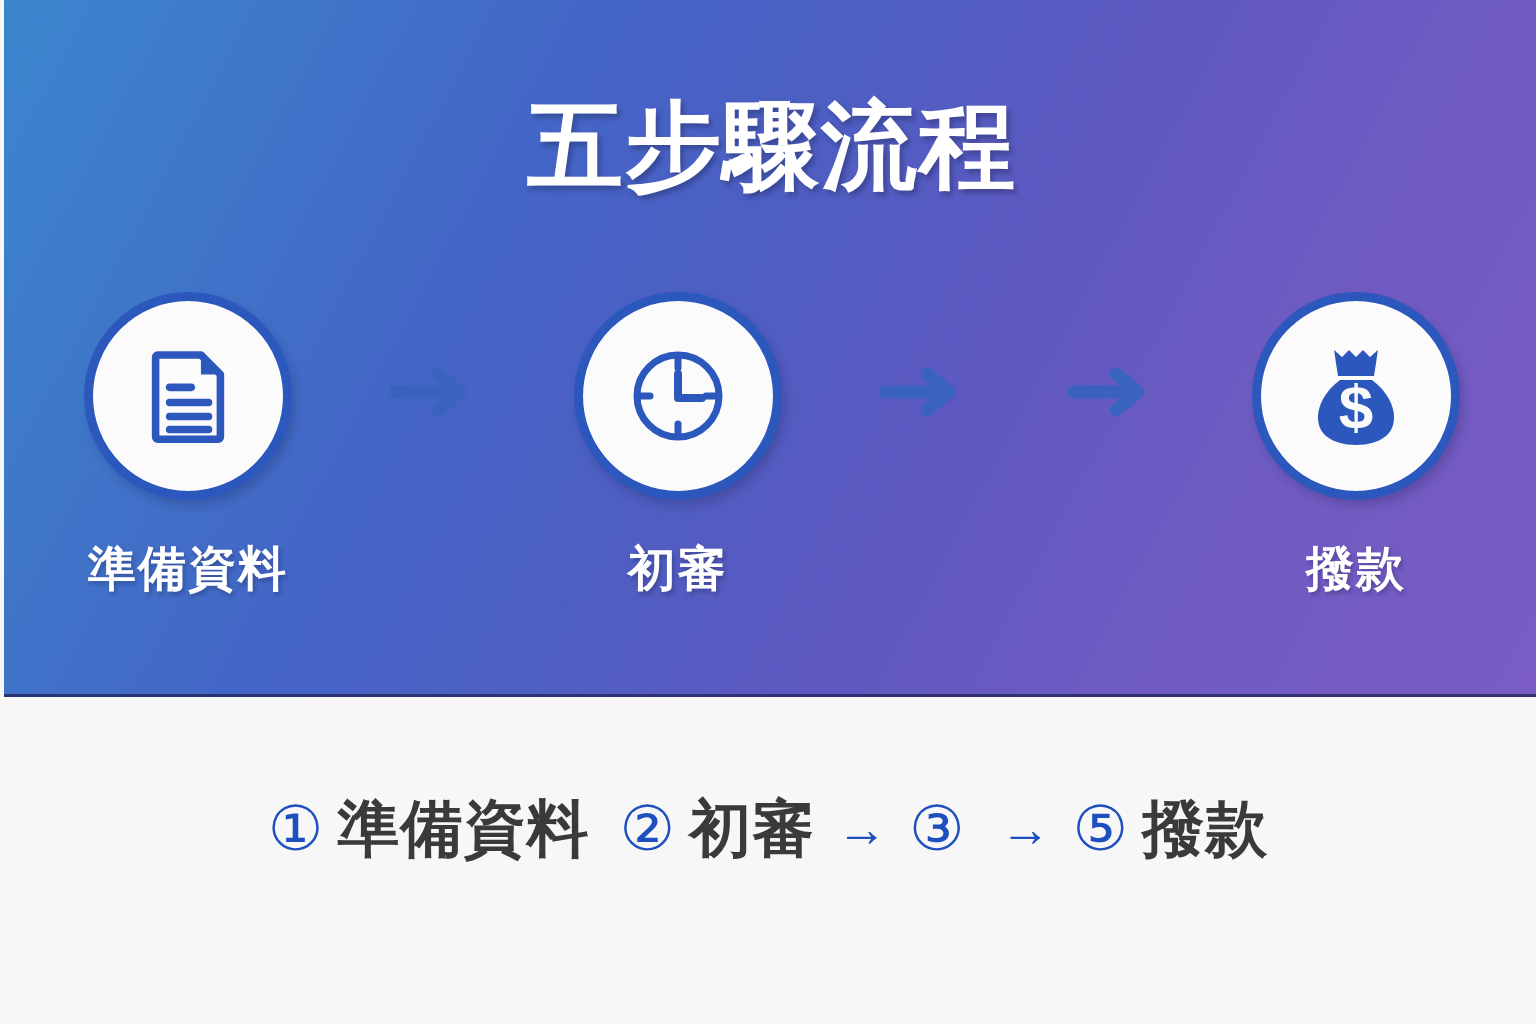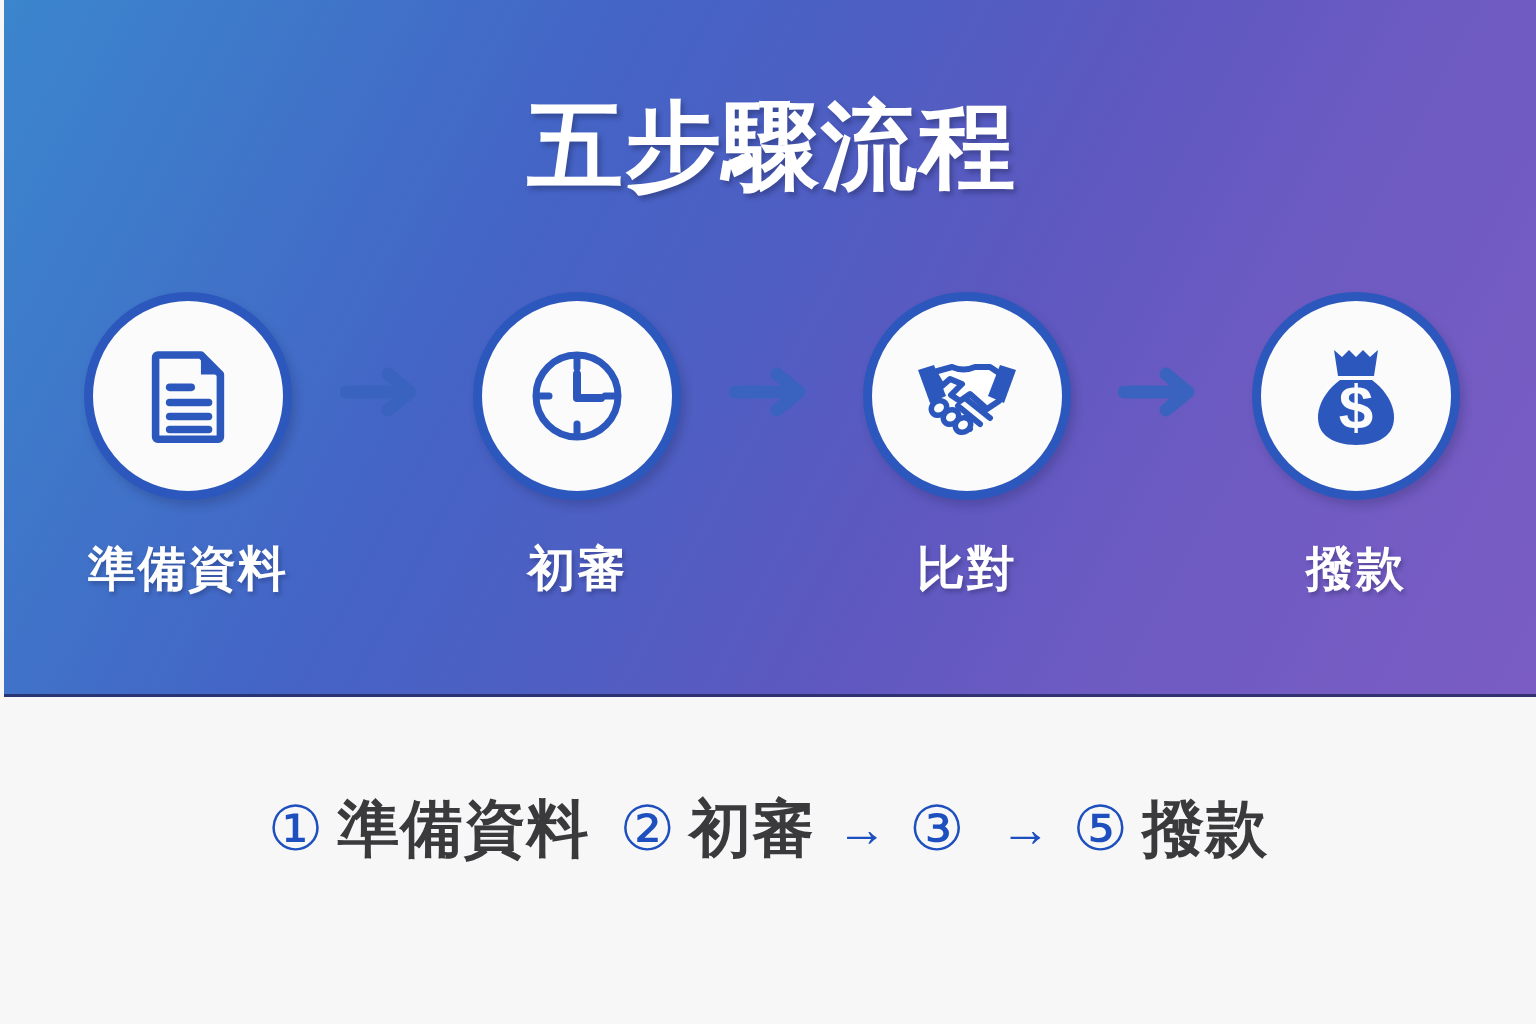--- a/index.html
+++ b/index.html
@@ -211,43 +211,20 @@
 
       <div class="step-arrow">
         <span>
           <svg width="86" height="56" viewBox="0 0 86 56" aria-hidden="true">
             <line x1="6" y1="28" x2="62" y2="28" stroke="#3a62bf" stroke-width="13" stroke-linecap="round"></line>
             <polyline points="48,10 70,28 48,46" fill="none" stroke="#3a62bf" stroke-width="13" stroke-linecap="round" stroke-linejoin="round"></polyline>
           </svg>
         </span>
       </div>
 
-      <div class="step">
-        <div class="step-circle">
-          <span>
-            <svg width="126" height="100" viewBox="0 0 126 100" aria-hidden="true">
-              <g fill="none" stroke="#2c58bd" stroke-width="6" stroke-linejoin="round" stroke-linecap="round">
-                <path d="M30 26 L48 21 C55 24 64 24 71 21 L86 21 L95 27 L95 55 L83 63
-                         L66 48 L56 55 L47 49 L58 38 L46 33 L38 40 Z" fill="#ffffff"></path>
-                <path d="M61 52 L86 72"></path>
-                <path d="M54 60 L76 78"></path>
-                <path d="M46 67 L66 83"></path>
-              </g>
-              <path d="M14 24 L30 19 L42 50 L26 57 Z" fill="#2c58bd"></path>
-              <path d="M112 24 L96 19 L84 50 L100 57 Z" fill="#2c58bd"></path>
-              <g fill="#ffffff" stroke="#2c58bd" stroke-width="5.5">
-                <ellipse cx="35" cy="62" rx="8" ry="7" transform="rotate(-35 35 62)"></ellipse>
-                <ellipse cx="47" cy="71" rx="8" ry="7" transform="rotate(-35 47 71)"></ellipse>
-                <ellipse cx="59" cy="79" rx="8" ry="7" transform="rotate(-35 59 79)"></ellipse>
-              </g>
-            </svg>
-          </span>
-        </div>
-        <div class="step-label">比對</div>
-      </div>
 
       <div class="step-arrow">
         <span>
           <svg width="86" height="56" viewBox="0 0 86 56" aria-hidden="true">
             <line x1="6" y1="28" x2="62" y2="28" stroke="#3a62bf" stroke-width="13" stroke-linecap="round"></line>
             <polyline points="48,10 70,28 48,46" fill="none" stroke="#3a62bf" stroke-width="13" stroke-linecap="round" stroke-linejoin="round"></polyline>
           </svg>
         </span>
       </div>
 

